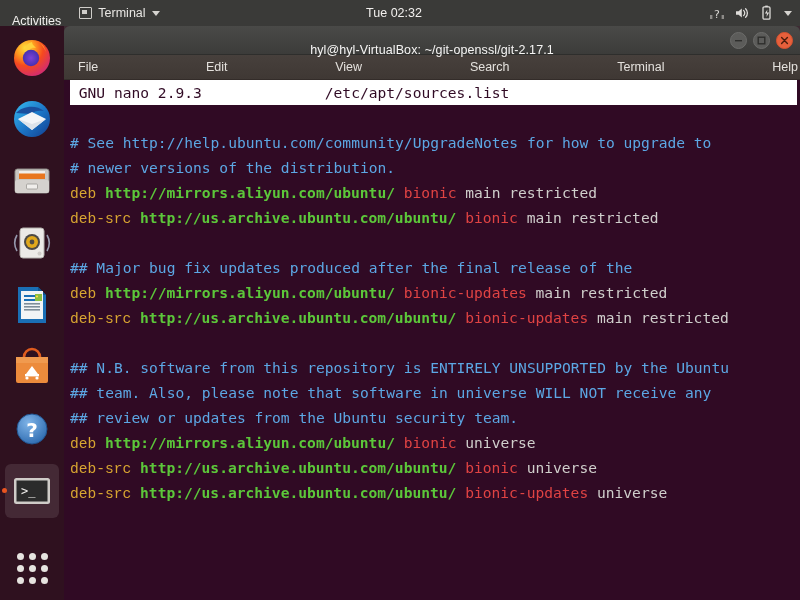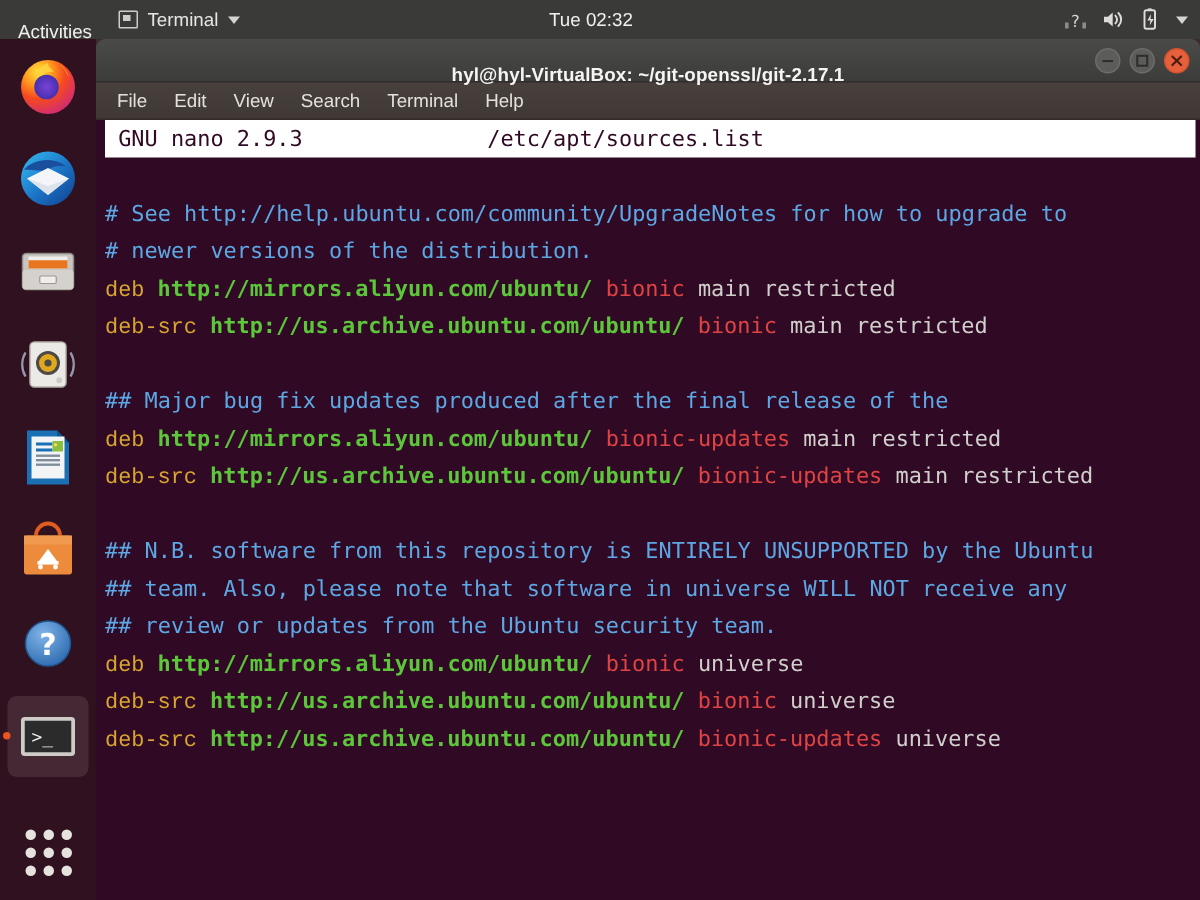--- a/index.html
+++ b/index.html
@@ -162,21 +162,21 @@
     border-top-right-radius: 6px;
     position: relative;
     display: flex;
     align-items: center;
     justify-content: center;
     border-bottom: 1px solid #2e2e2c;
   }
   #wintitle {
     color: #f6f5f4;
     font-size: 12.5px;
-    font-weight: bold;
+    font-weight: normal;
     letter-spacing: 0.1px;
     margin-top: 20px;
   }
   #wbtns {
     position: absolute;
     right: 7px; top: 0;
     height: 28px;
     display: flex;
     align-items: center;
     gap: 6px;
@@ -197,20 +197,21 @@
 
   #menubar {
     height: 24px;
     background: #433a37;
     background: linear-gradient(to bottom, #47403c, #3f3834);
     display: flex;
     align-items: center;
     padding-left: 12px;
     gap: 14px;
     border-bottom: 1px solid #332c29;
+    justify-content: space-between;
   }
   .menuitem {
     color: #e4e1dd;
     font-size: 12.5px;
     cursor: pointer;
     padding: 1px 2px;
   }
 
   
   #term {

